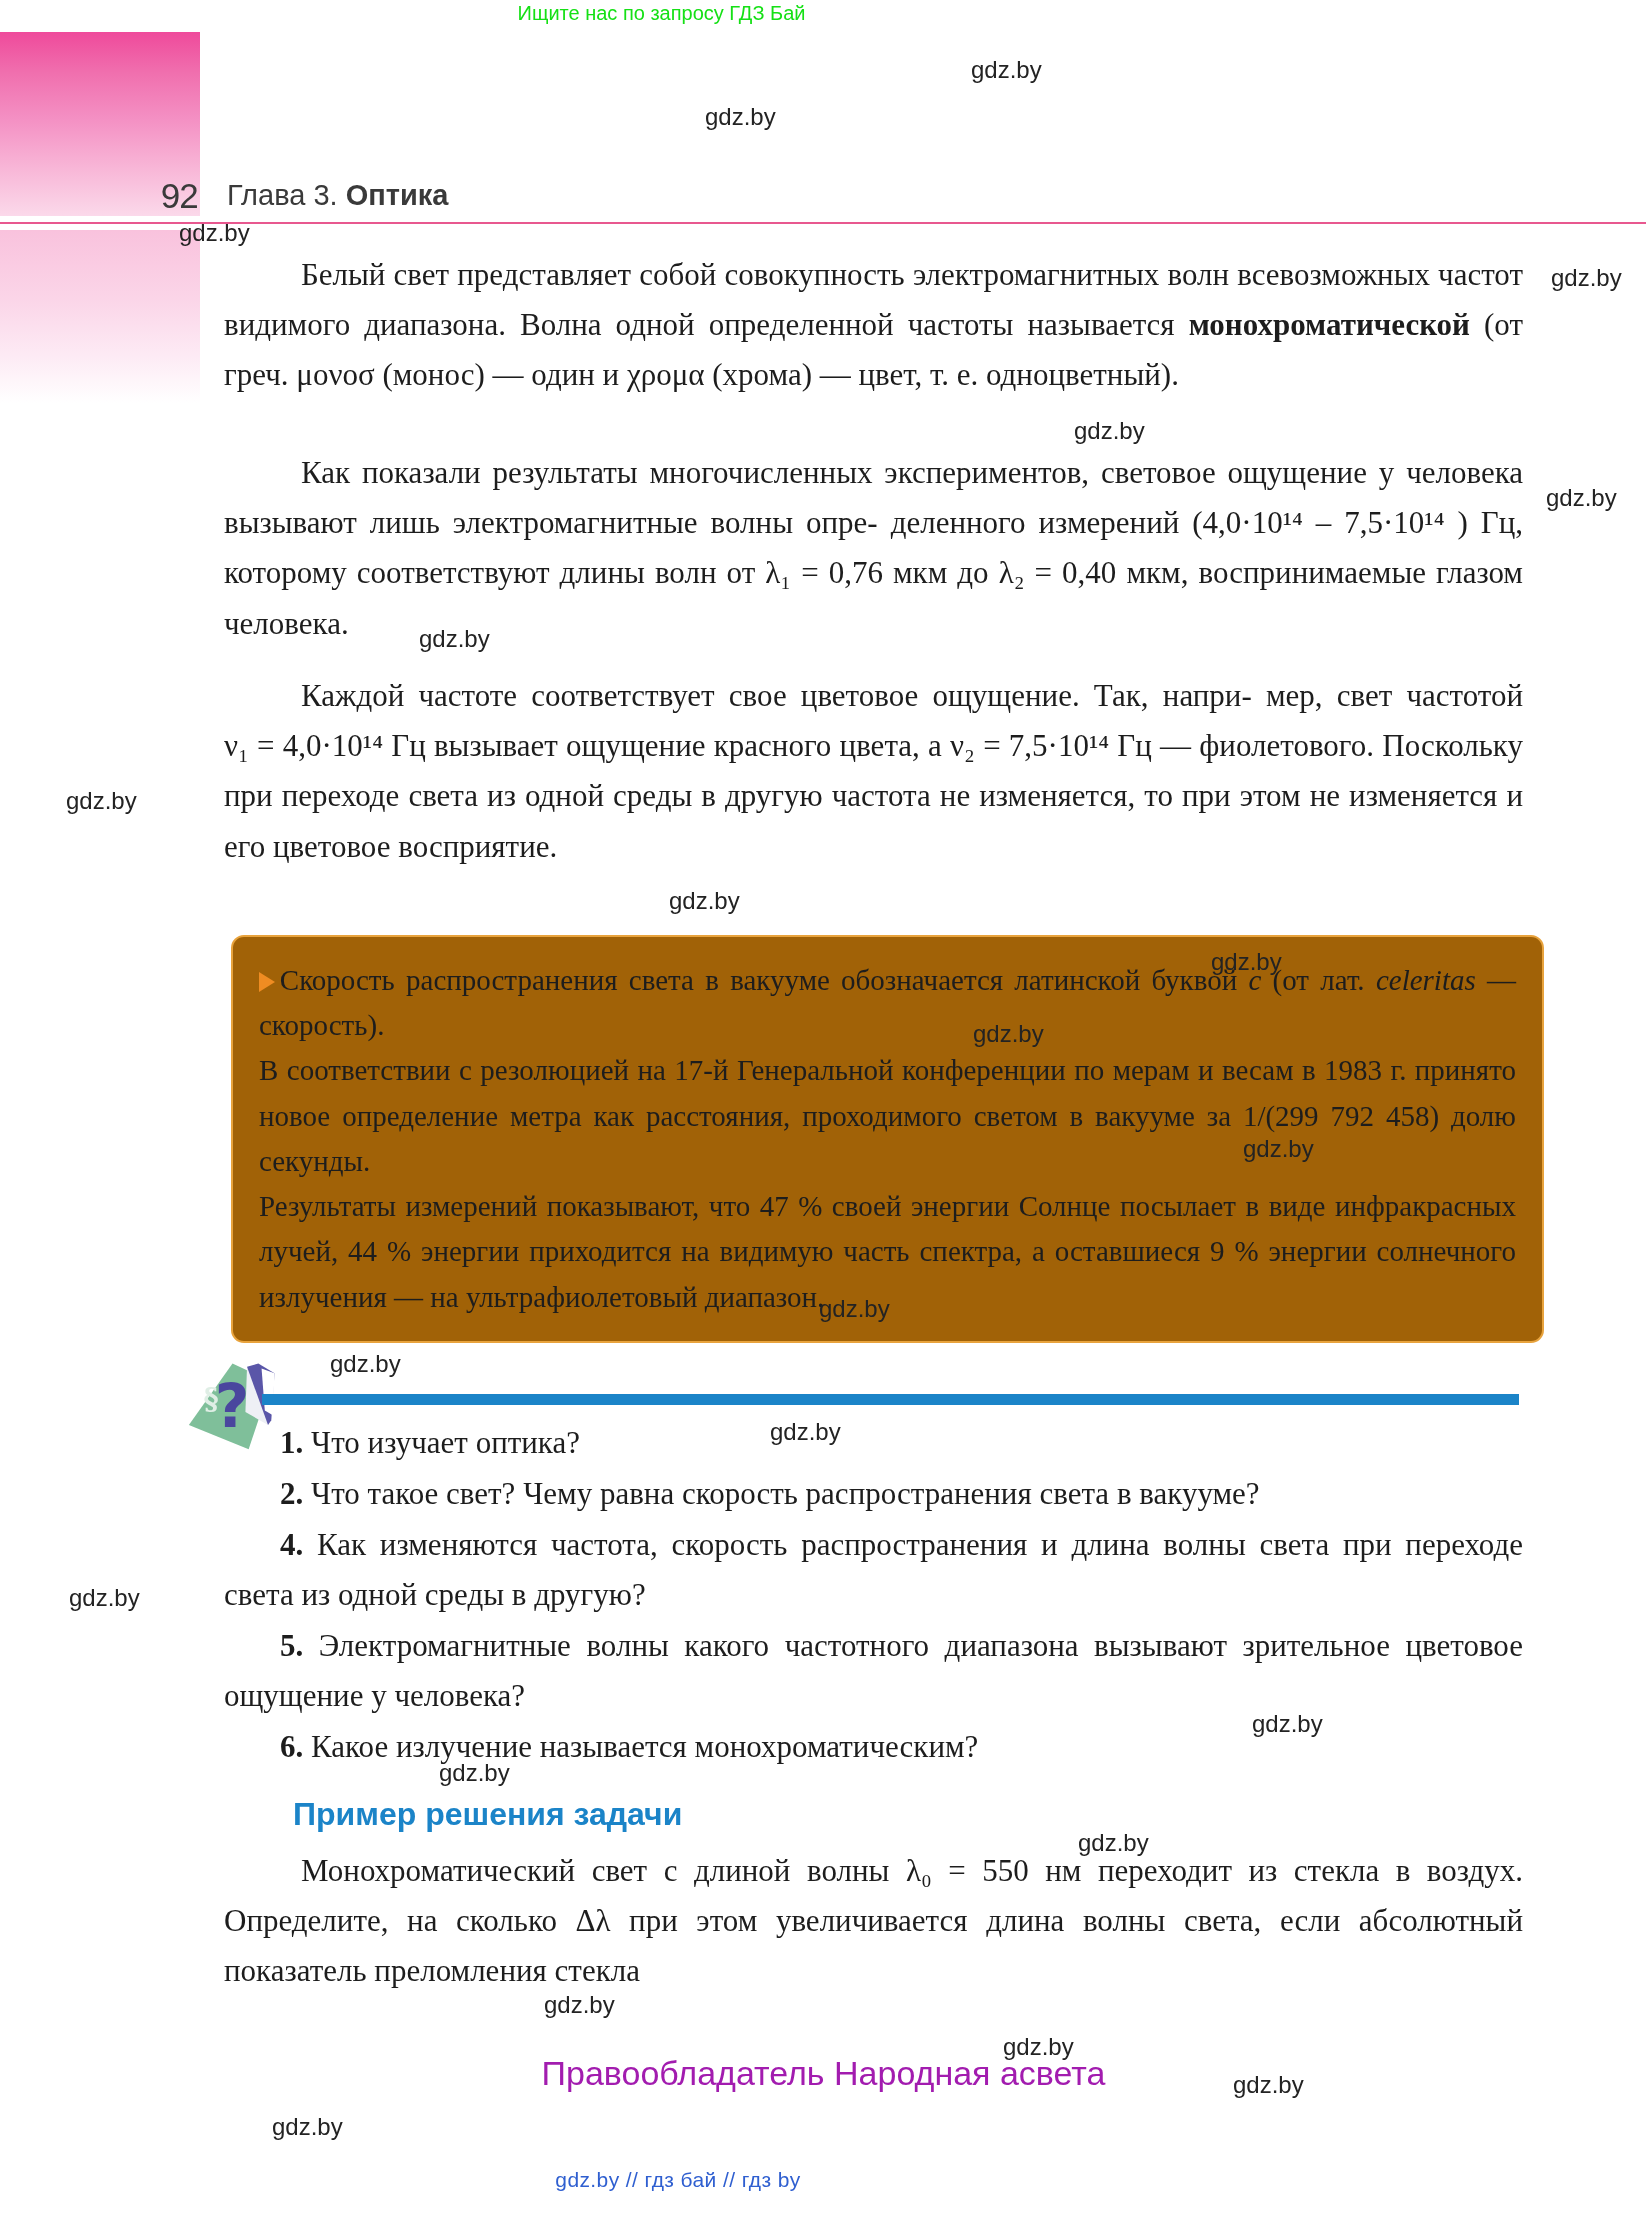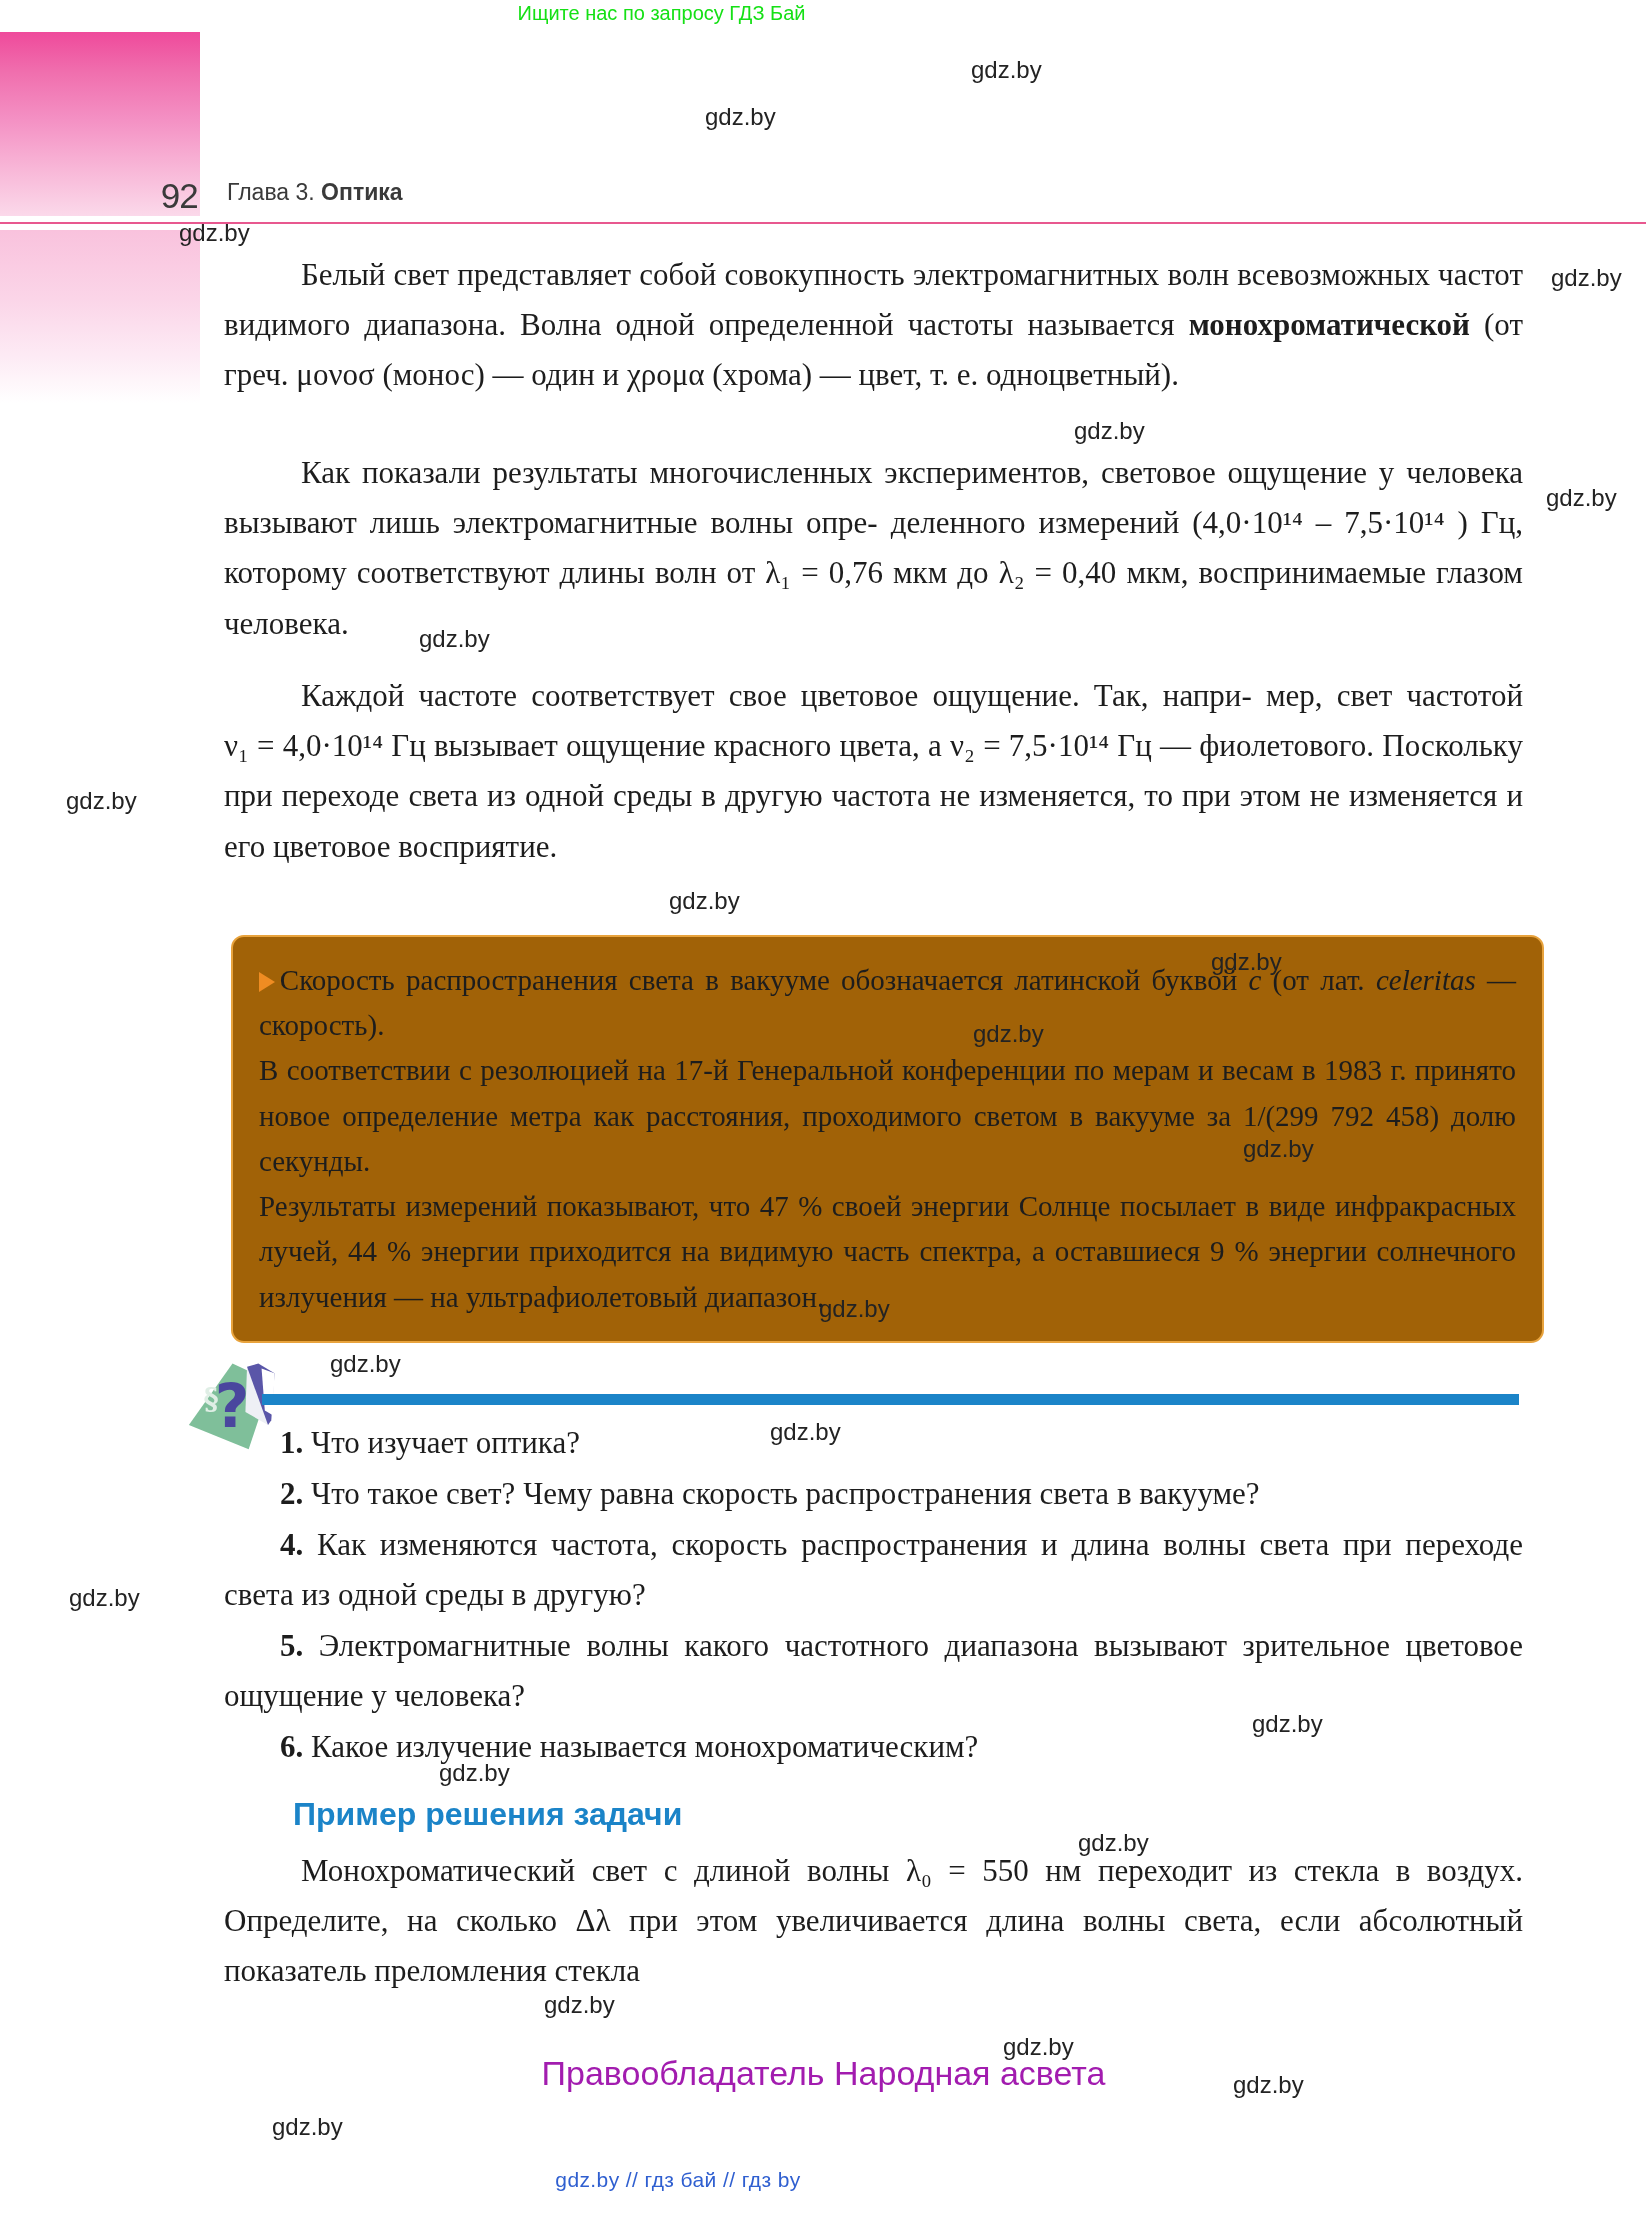--- a/index.html
+++ b/index.html
@@ -45,21 +45,21 @@
     font-family: "Liberation Sans", sans-serif;
     font-weight: normal;
     font-size: 35px;
     color: #3a3a3a;
     letter-spacing: -0.8px;
   }
   #chapter-line {
     position: absolute;
     left: 227px; top: 179px;
     font-family: "Liberation Sans", sans-serif;
-    font-size: 23px;
+    font-size: 29px;
     color: #3a3a3a;
     white-space: nowrap;
   }
   #chapter-line .bold { font-weight: bold; }
 
   
   .col {
     position: absolute;
     left: 224px;
     width: 1299px;

